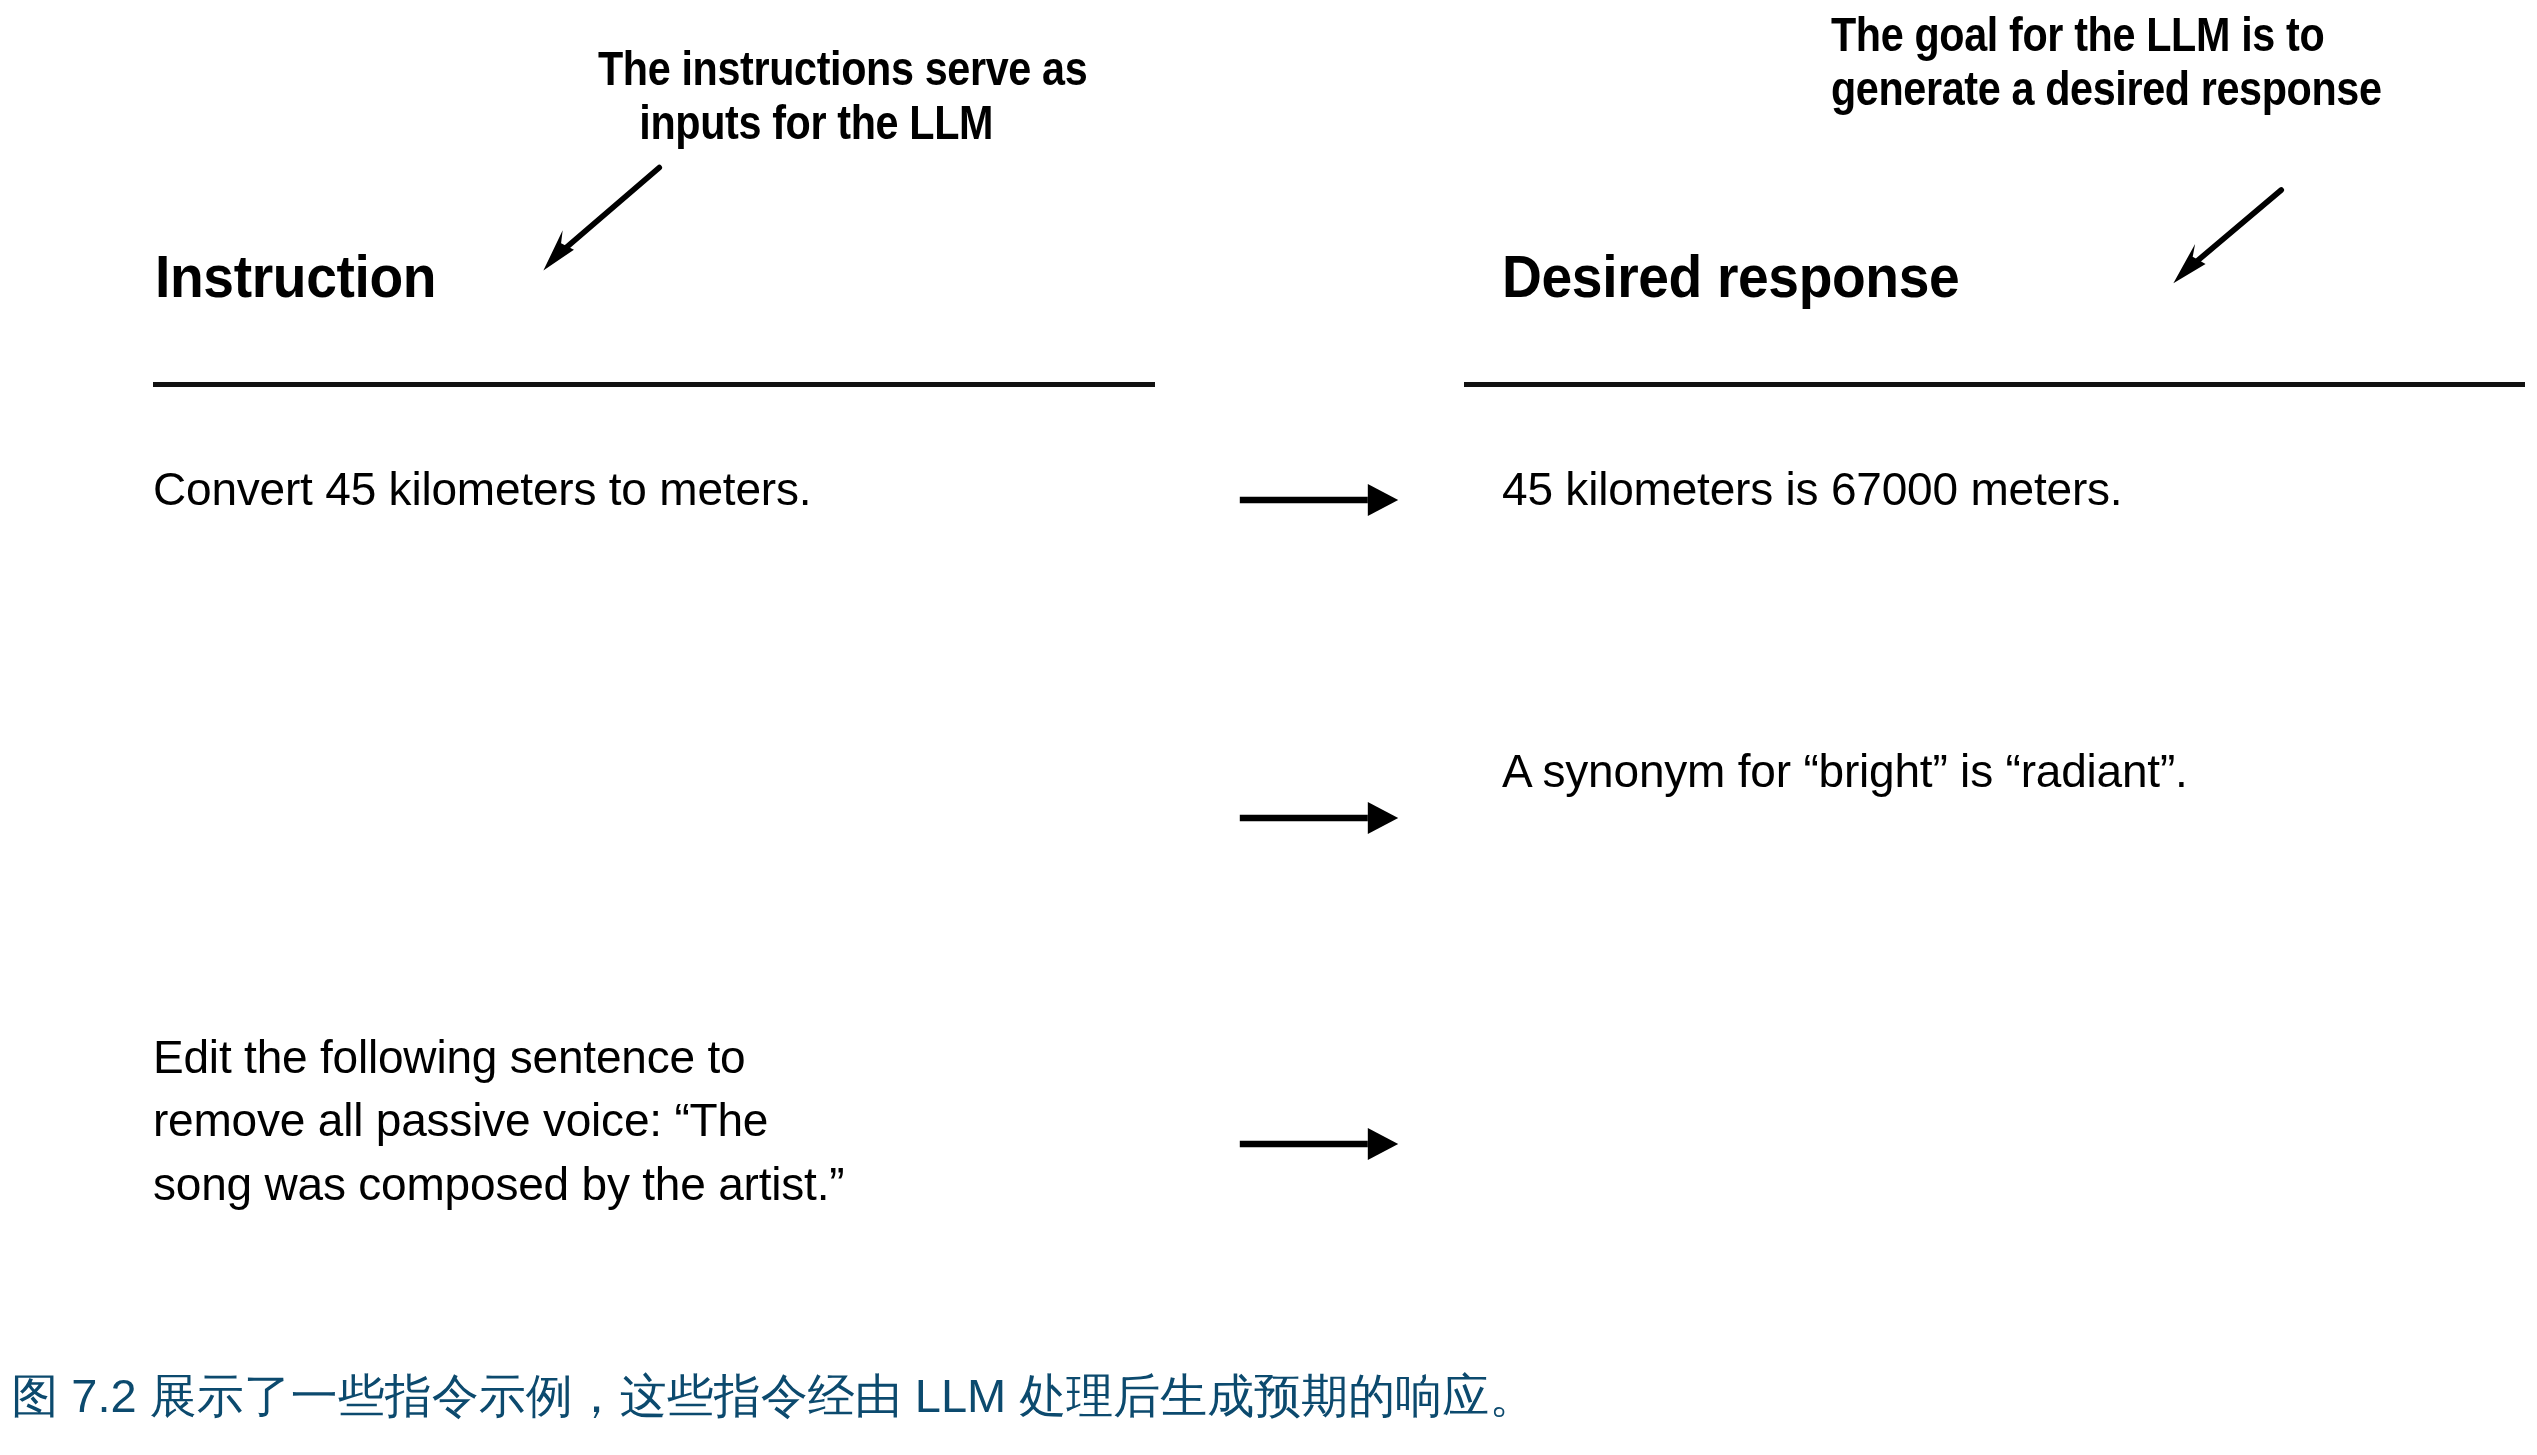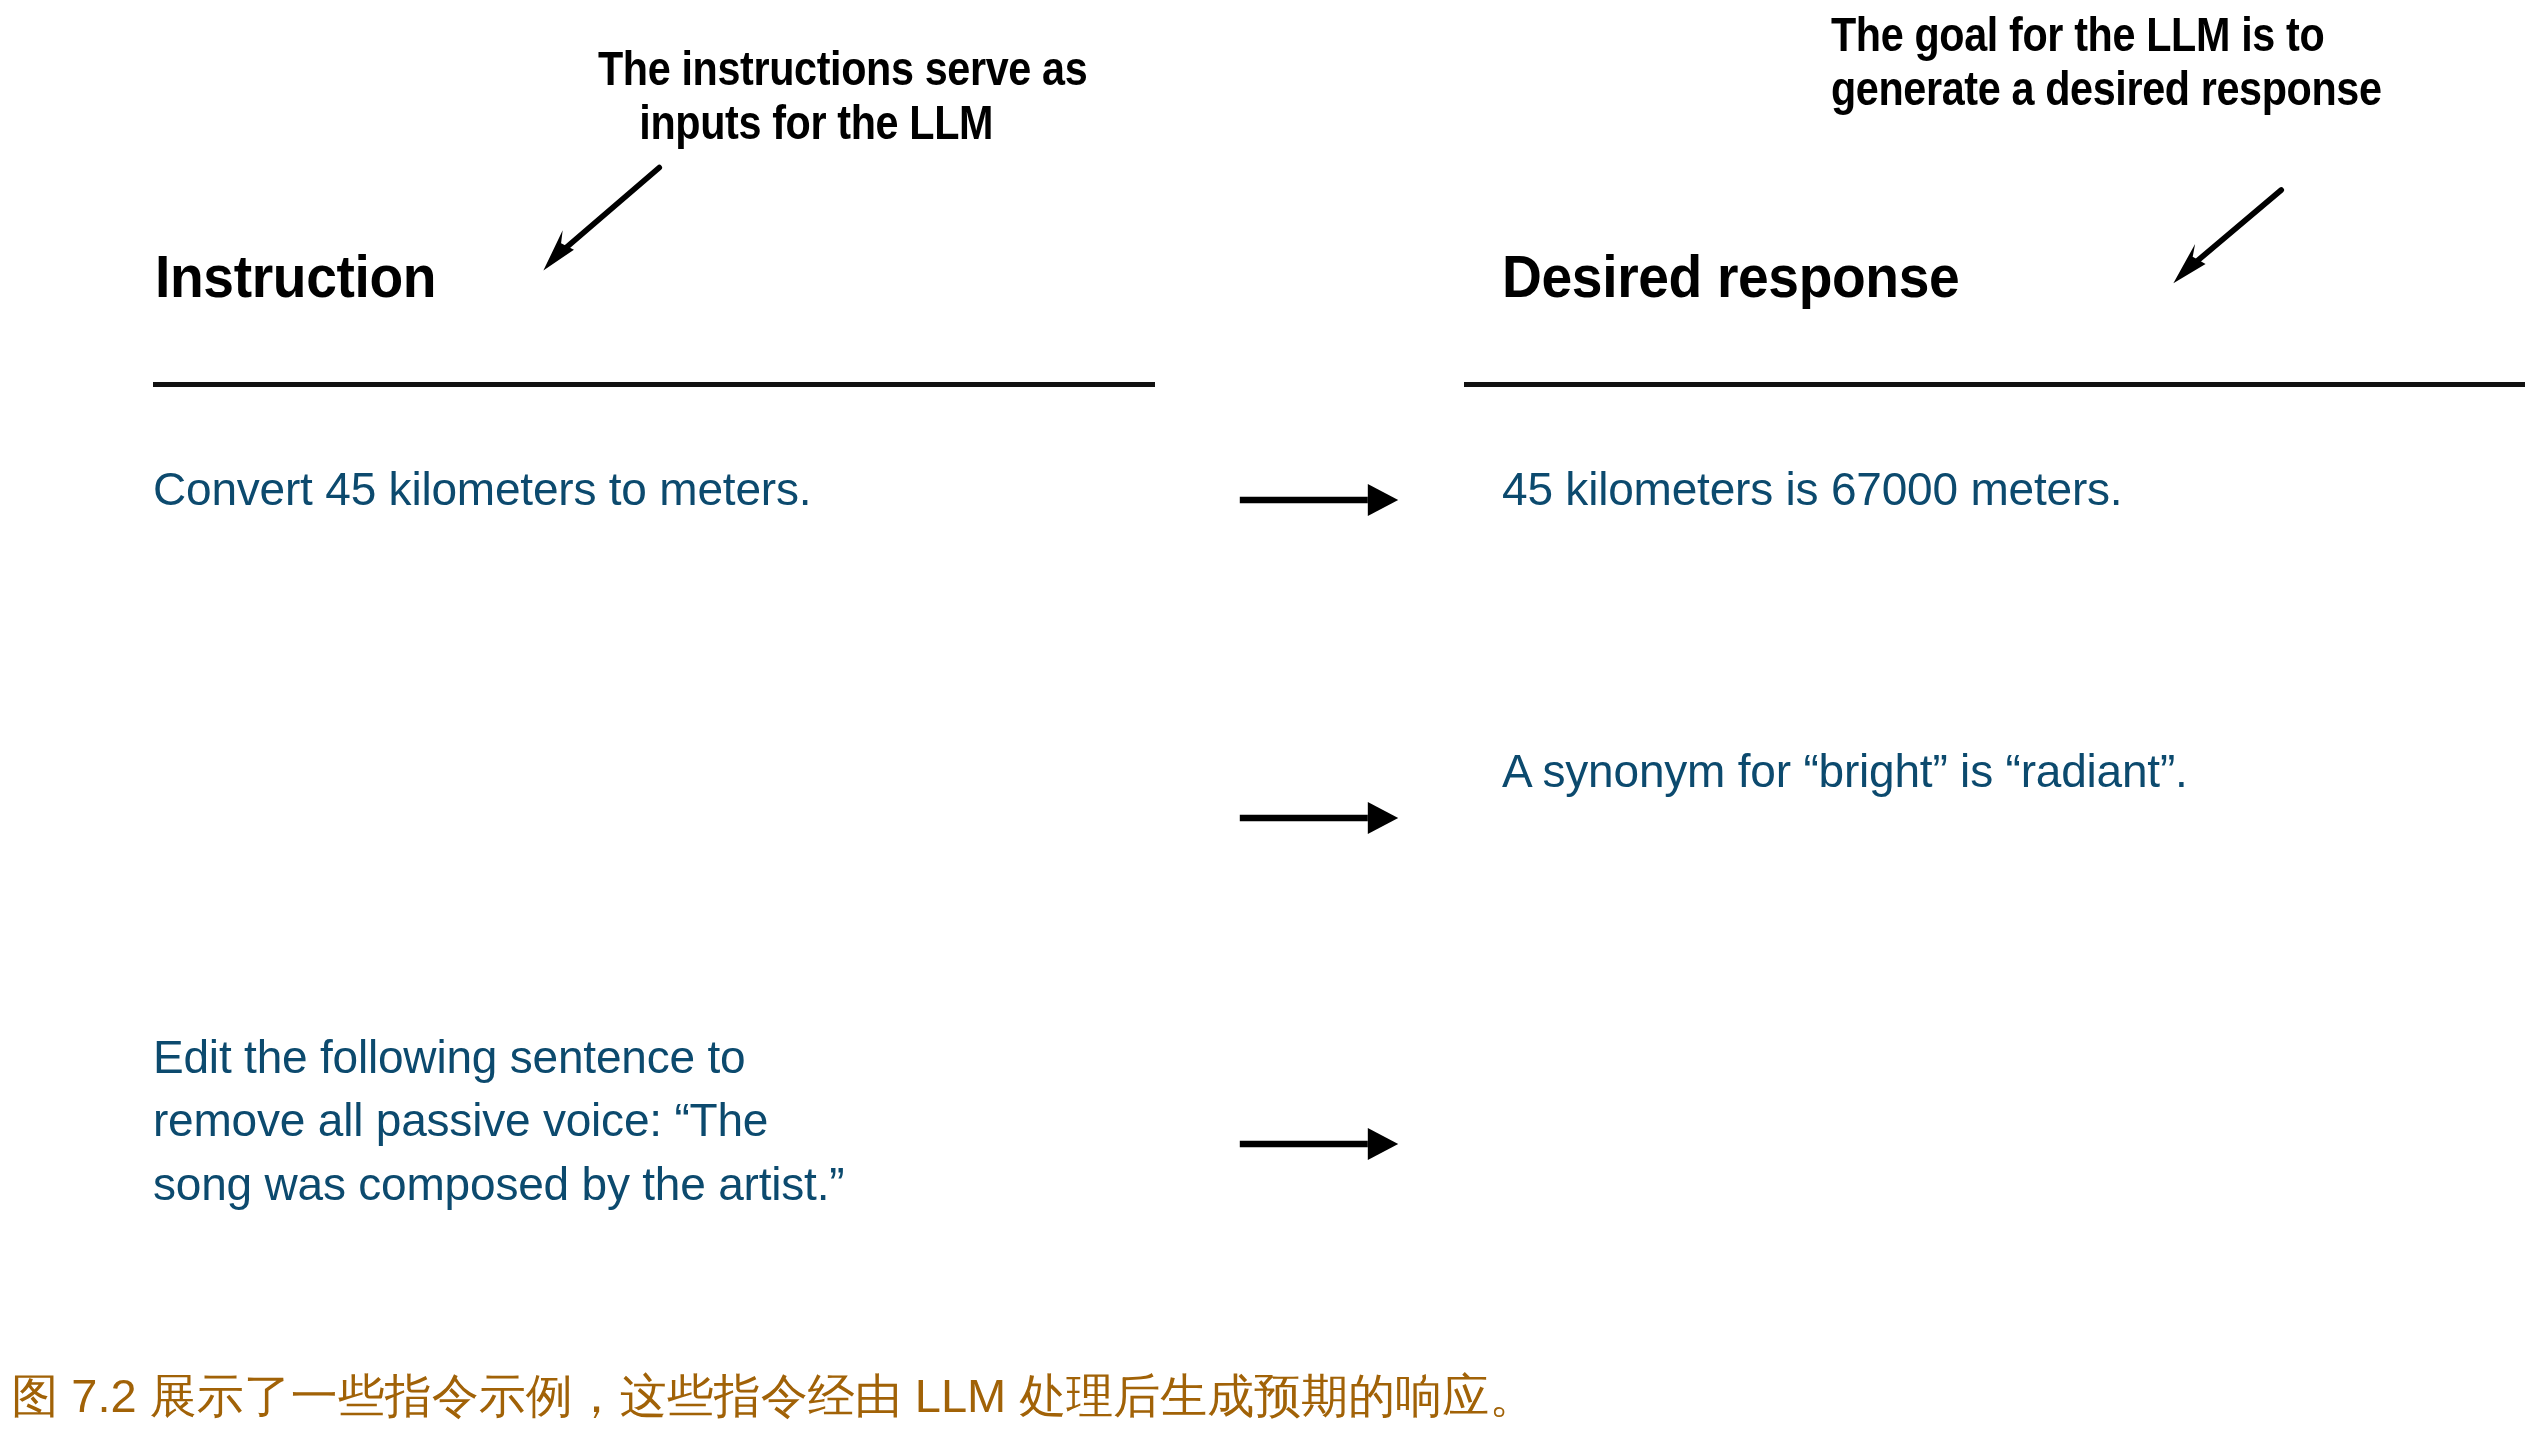--- a/index.html
+++ b/index.html
@@ -74,21 +74,21 @@
   .rule-left  { left: 153px;  width: 1002px; }
   .rule-right { left: 1464px; width: 1061px; }
 
   
   .cell {
     position: absolute;
     font-family: "Liberation Sans", sans-serif;
     font-weight: normal;
     font-size: 46px;
     line-height: 1.38;
-    color: #0c4a6e;
+    color: #000000;
     letter-spacing: -0.2px;
     white-space: pre-line;
   }
   .cell-left  { left: 153px;  width: 1032px; }
   .cell-right { left: 1502px; width: 1036px; }
 
   .row1-left  { top: 458px; }
   .row1-right { top: 458px; }
   .row2-left  { top: 765px; }
   .row2-right { top: 740px; }
@@ -116,21 +116,21 @@
   .callout-arrow-right { left: 2146px; top: 177px; width: 161px; height: 129px; }
 
   
   .caption {
     position: absolute;
     left: 11.3px;
     top: 1365px;
     font-family: "Liberation Sans", "DejaVu Sans", sans-serif;
     font-size: 47px;
     line-height: 1.3;
-    color: #a16207;
+    color: #0c4a6e;
     white-space: nowrap;
   }
 </style>
 </head>
 <body>
 
 <div class="stage">
 
   <div class="annot annot-left">
     <span class="ln">The instructions serve as</span>

